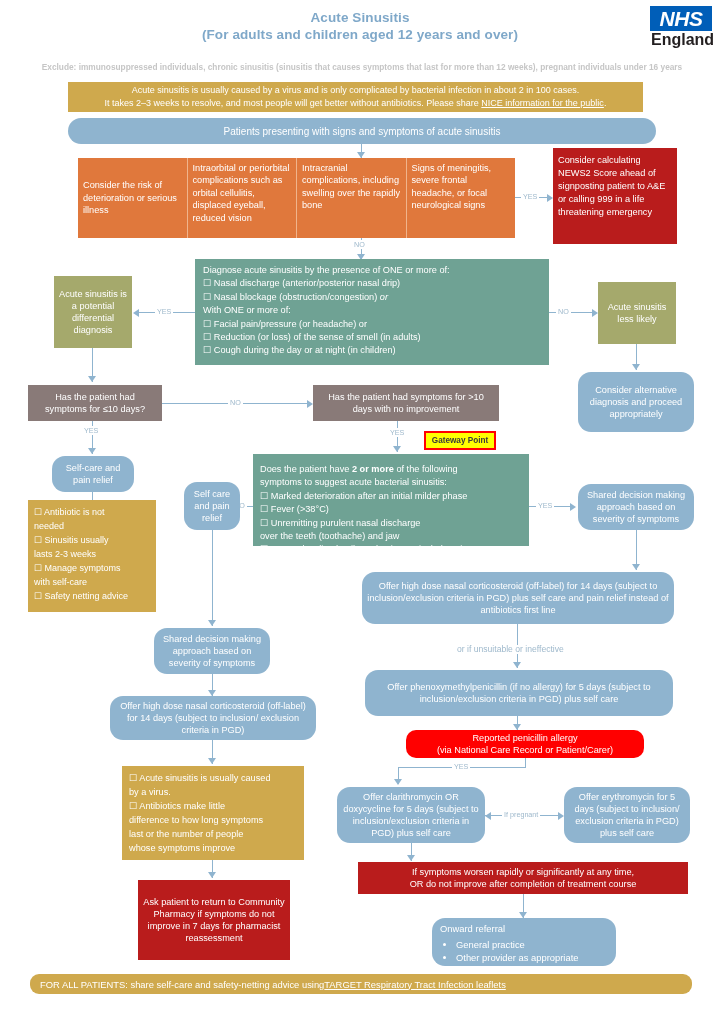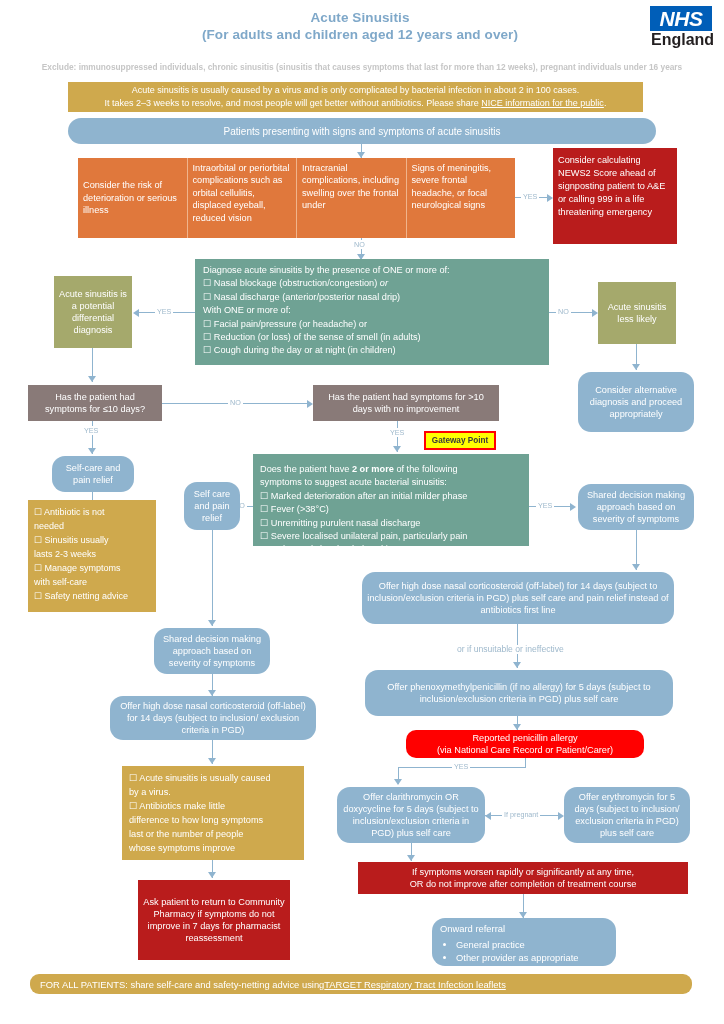--- a/index.html
+++ b/index.html
@@ -118,38 +118,38 @@
   </div>
 
   <div class="abs pill" style="left:68px;top:118px;width:588px;height:26px;">Patients presenting with signs and symptoms of acute sinusitis</div>
 
   <div class="ln vl abs" style="left:361px;top:144px;height:14px;"></div>
   <div class="arrow ad abs" style="left:357px;top:152px;"></div>
 
   <div class="abs strip" style="left:78px;top:158px;width:437px;height:80px;">
     <div class="cell">Consider the risk of deterioration or serious illness</div>
     <div class="cell mid">Intraorbital or periorbital complications such as orbital cellulitis, displaced eyeball, reduced vision</div>
-    <div class="cell mid">Intracranial complications, including swelling over the frontal under</div>
+    <div class="cell mid">Intracranial complications, including swelling over the rapidly bone</div>
     <div class="cell mid">Signs of meningitis, severe frontal headache, or focal neurological signs</div>
   </div>
 
   <div class="ln hl abs" style="left:515px;top:197px;width:36px;"></div>
   <div class="arrow ar abs" style="left:547px;top:194px;"></div>
   <div class="elbl" style="left:521px;top:192px;">YES</div>
 
   <div class="abs orange box left" style="left:553px;top:148px;width:124px;height:96px;line-height:13px;align-items:flex-start;padding-top:6px;">Consider calculating NEWS2 Score ahead of signposting patient to A&amp;E or calling 999 in a life threatening emergency</div>
 
   <div class="ln vl abs" style="left:361px;top:238px;height:22px;"></div>
   <div class="elbl" style="left:352px;top:240px;">NO</div>
   <div class="arrow ad abs" style="left:357px;top:254px;"></div>
 
   <div class="abs teal cklist" style="left:195px;top:259px;width:354px;height:106px;padding:5px 8px;color:#fff;">
     <div>Diagnose acute sinusitis by the presence of ONE or more of:</div>
+    <div>☐ Nasal discharge (anterior/posterior nasal drip)</div>
     <div><span>☐ Nasal blockage (obstruction/congestion) </span><span class="ital">or</span></div>
-    <div>☐ Nasal discharge (anterior/posterior nasal drip)</div>
     <div>With ONE or more of:</div>
     <div>☐ Facial pain/pressure (or headache) or</div>
     <div>☐ Reduction (or loss) of the sense of smell (in adults)</div>
     <div>☐ Cough during the day or at night (in children)</div>
   </div>
 
   <div class="ln hl abs" style="left:139px;top:312px;width:56px;"></div>
   <div class="arrow al abs" style="left:133px;top:309px;"></div>
   <div class="elbl" style="left:155px;top:307px;">YES</div>
 
@@ -200,22 +200,22 @@
   <div class="arrow ad abs" style="left:393px;top:446px;"></div>
 
   <div class="abs gateway" style="left:424px;top:431px;width:72px;height:19px;">Gateway Point</div>
 
   <div class="abs teal cklist" style="left:253px;top:454px;width:276px;height:92px;padding:9px 7px;">
     <div><span>Does the patient have </span><span class="bold">2 or more</span><span> of the following</span></div>
     <div>symptoms to suggest acute bacterial sinusitis:</div>
     <div>☐ Marked deterioration after an initial milder phase</div>
     <div>☐ Fever (&gt;38°C)</div>
     <div>☐ Unremitting purulent nasal discharge</div>
+    <div>over the teeth (toothache) and jaw</div>
     <div>☐ Severe localised unilateral pain, particularly pain</div>
-    <div>over the teeth (toothache) and jaw</div>
   </div>
 
   <div class="ln hl abs" style="left:228px;top:506px;width:25px;"></div>
   <div class="arrow al abs" style="left:223px;top:503px;"></div>
   <div class="elbl" style="left:232px;top:501px;">NO</div>
 
   <div class="abs bluer box" style="left:184px;top:482px;width:56px;height:48px;">Self care and pain relief</div>
 
   <div class="ln vl abs" style="left:212px;top:530px;height:96px;"></div>
   <div class="arrow ad abs" style="left:208px;top:620px;"></div>

